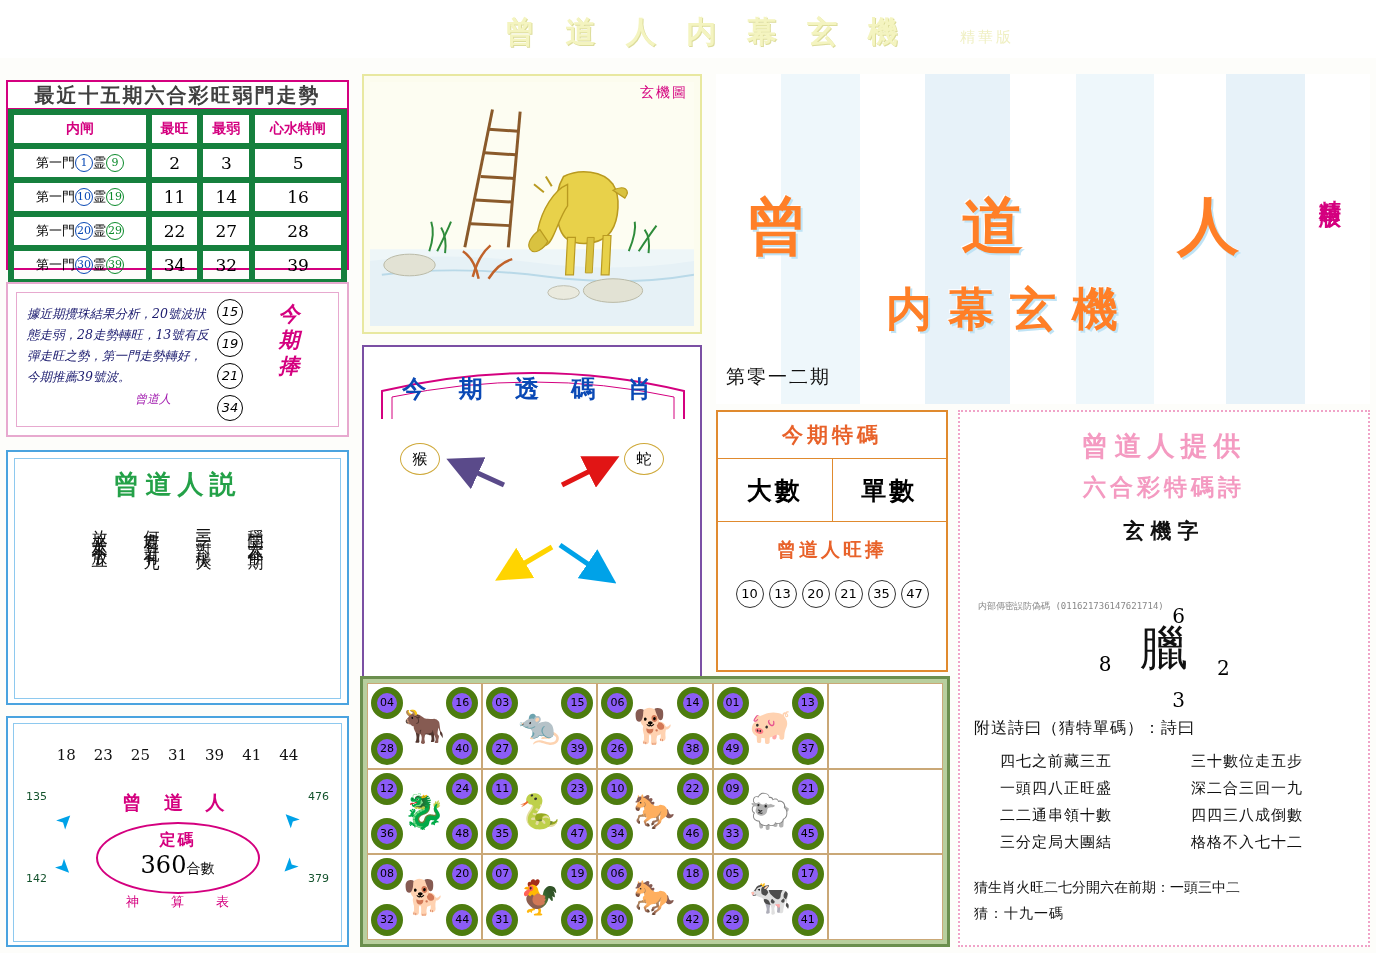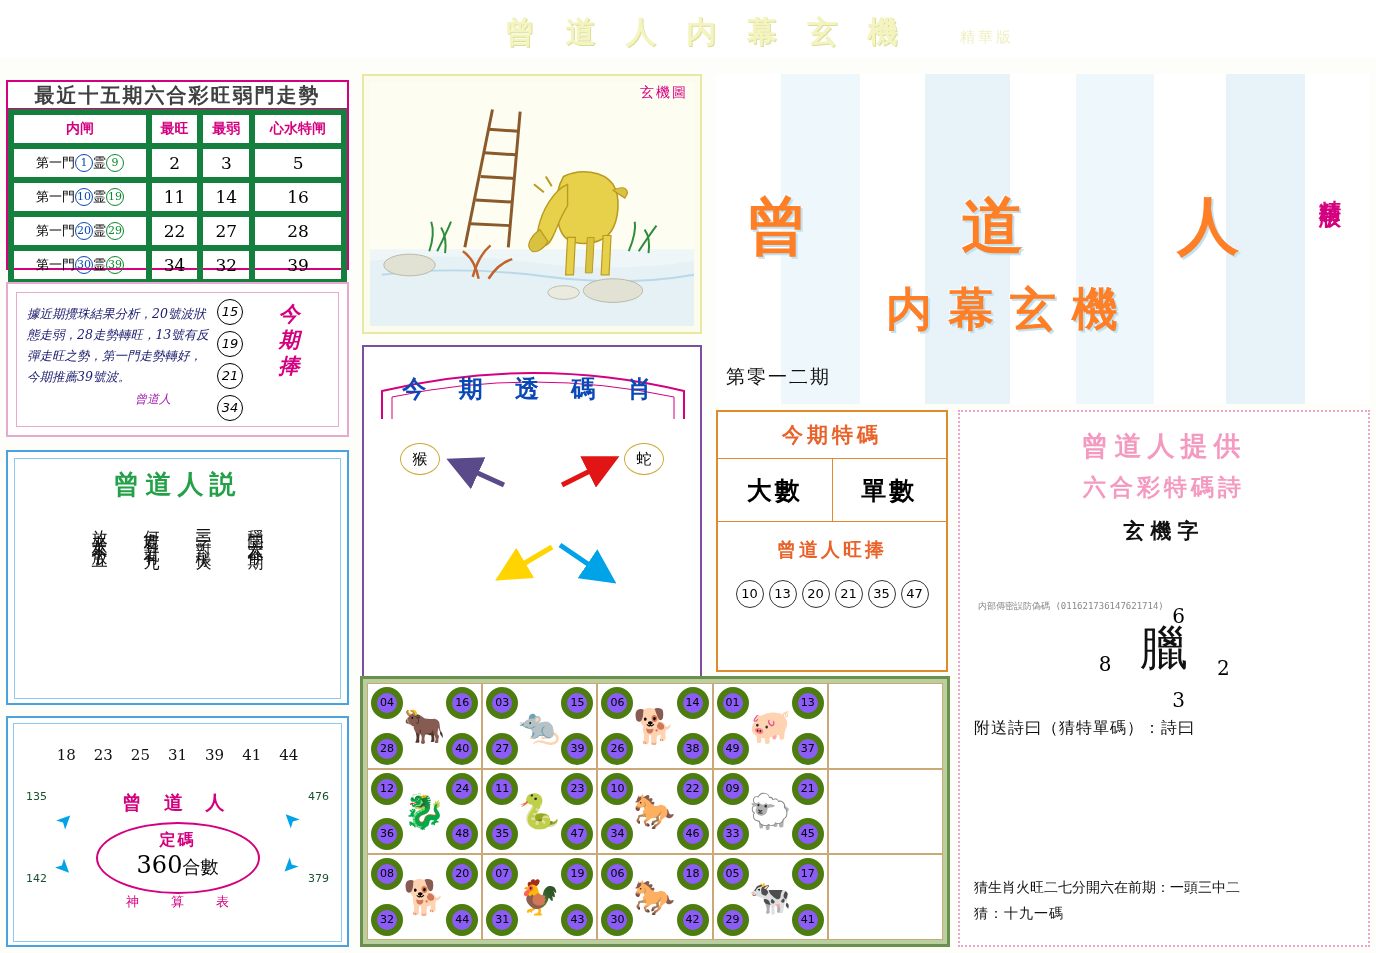--- a/index.html
+++ b/index.html
@@ -105,21 +105,21 @@
     font-family:"DejaVu Serif","Liberation Serif",serif;font-size:19px;
     letter-spacing:8px;color:#d4007f;font-weight:bold;white-space:nowrap;
   }
   #ding .oval{
     position:absolute;top:98px;left:50%;transform:translateX(-50%);
     width:160px;height:68px;border:2px solid #d4007f;border-radius:50%;
     background:#fff;text-align:center;
   }
   #ding .oval .d1{font-family:"DejaVu Serif","Liberation Serif",serif;font-size:16px;color:#d4007f;margin-top:6px;letter-spacing:2px;font-weight:bold;}
   #ding .oval .d2{font-family:"DejaVu Serif","Liberation Serif",serif;font-size:24px;color:#000;}
-  #ding .oval .d2 small{font-size:18px;}
+  #ding .oval .d2 small{font-size:14px;}
   #ding .bottomrow{position:absolute;bottom:30px;left:0;width:100%;display:flex;justify-content:center;gap:32px;
     font-family:"DejaVu Serif","Liberation Serif",serif;font-size:13px;color:#d4007f;}
   .arrow{position:absolute;color:#00a2e8;font-size:20px;}
 
   
   #xuanji{left:362px;top:74px;width:340px;height:260px;border:2px solid #e8e8a0;background:#fcfcee;}
   #xuanji .label{position:absolute;right:12px;top:8px;color:#d4007f;font-size:14px;
     font-family:"DejaVu Serif","Liberation Serif",serif;letter-spacing:2px;}
   .scene{position:absolute;left:6px;top:6px;right:6px;bottom:6px;overflow:hidden;background:#fdfdf2;}
 
@@ -457,20 +457,30 @@
     <div class="tinycode">内部傳密誤防偽碼
 (011621736147621714)</div>
     <div class="bigchar-wrap">
       <div class="n-top">6</div>
       <div class="n-left">8</div>
       <div class="bigchar">臘</div>
       <div class="n-right">2</div>
       <div class="n-bottom">3</div>
     </div>
     <div class="poem-head">附送詩曰（猜特單碼）：詩曰</div>
+    <div class="poem">
+      <div>四七之前藏三五</div>
+      <div>三十數位走五步</div>
+      <div>一頭四八正旺盛</div>
+      <div>深二合三回一九</div>
+      <div>二二通串領十數</div>
+      <div>四四三八成倒數</div>
+      <div>三分定局大團結</div>
+      <div>格格不入七十二</div>
+    </div>
     <div class="tail1">猜生肖火旺二七分開六在前期：一頭三中二</div>
     <div class="tail2">猜：十九一碼</div>
   </div>
 
   <div class="box" id="grid">
     <div class="g-inner">
       <div class="cell">
         <div class="n n1">04</div>
         <div class="n n2">16</div>
         <div class="n n3">28</div>

